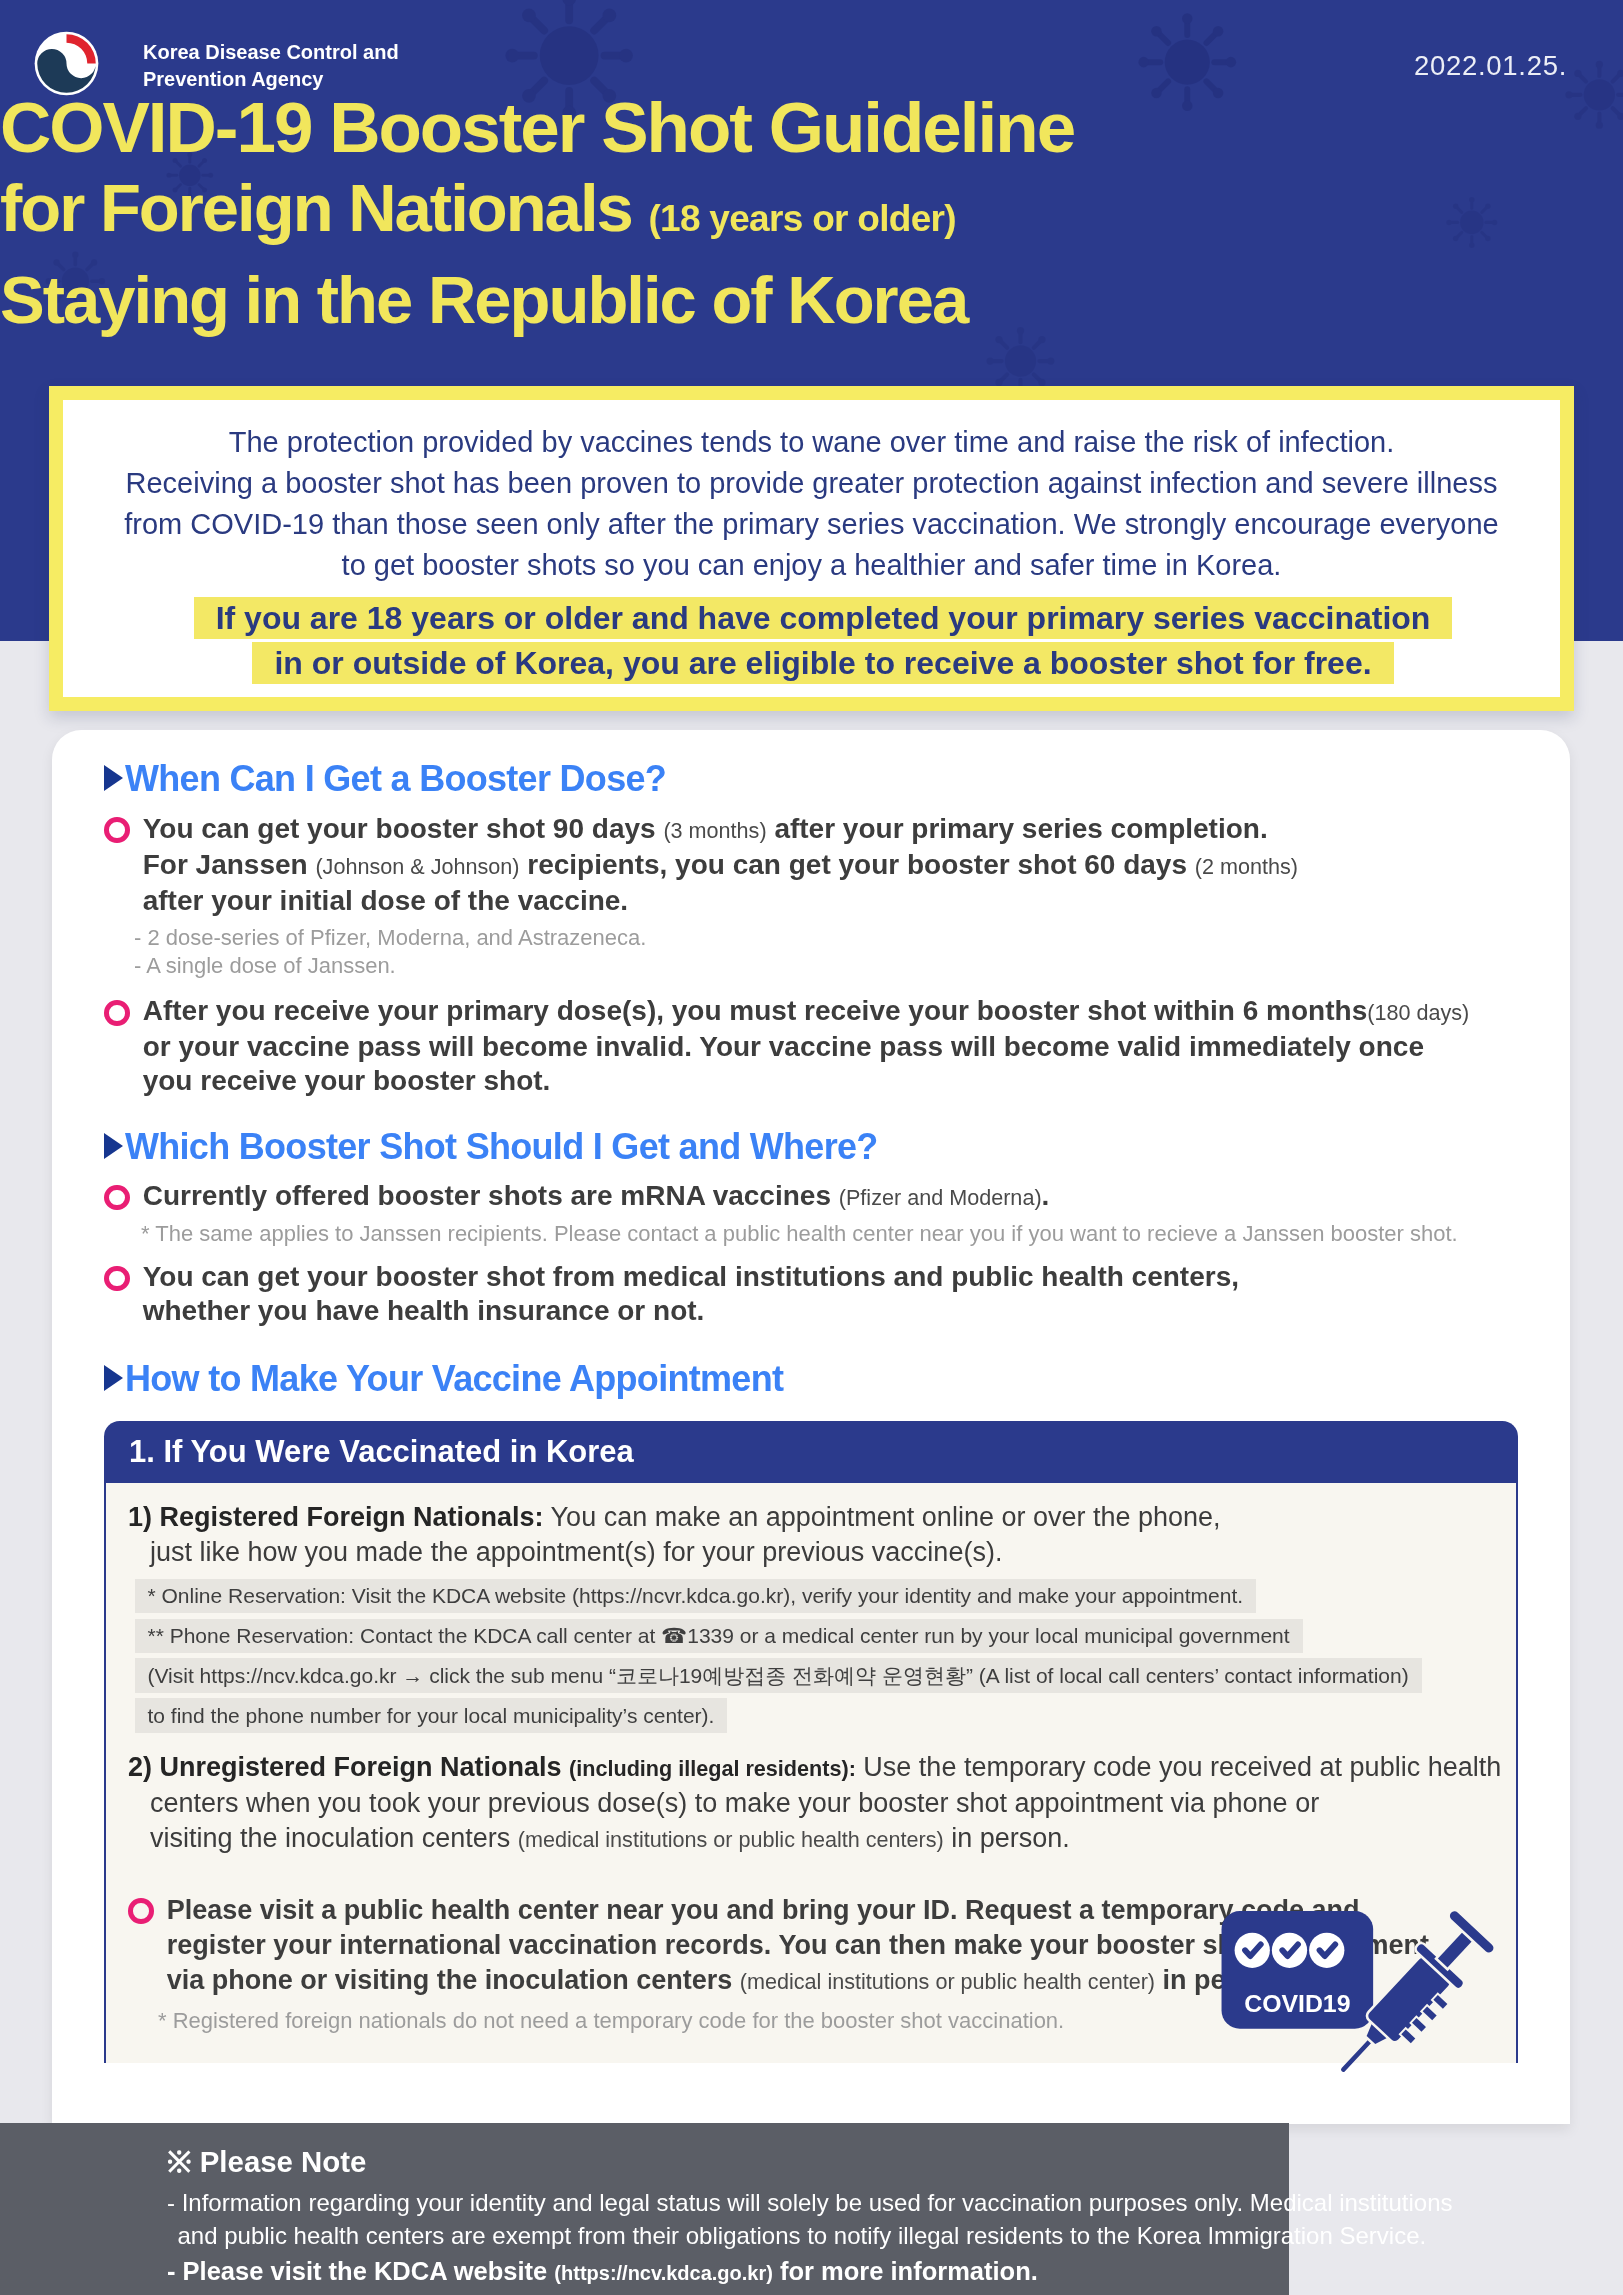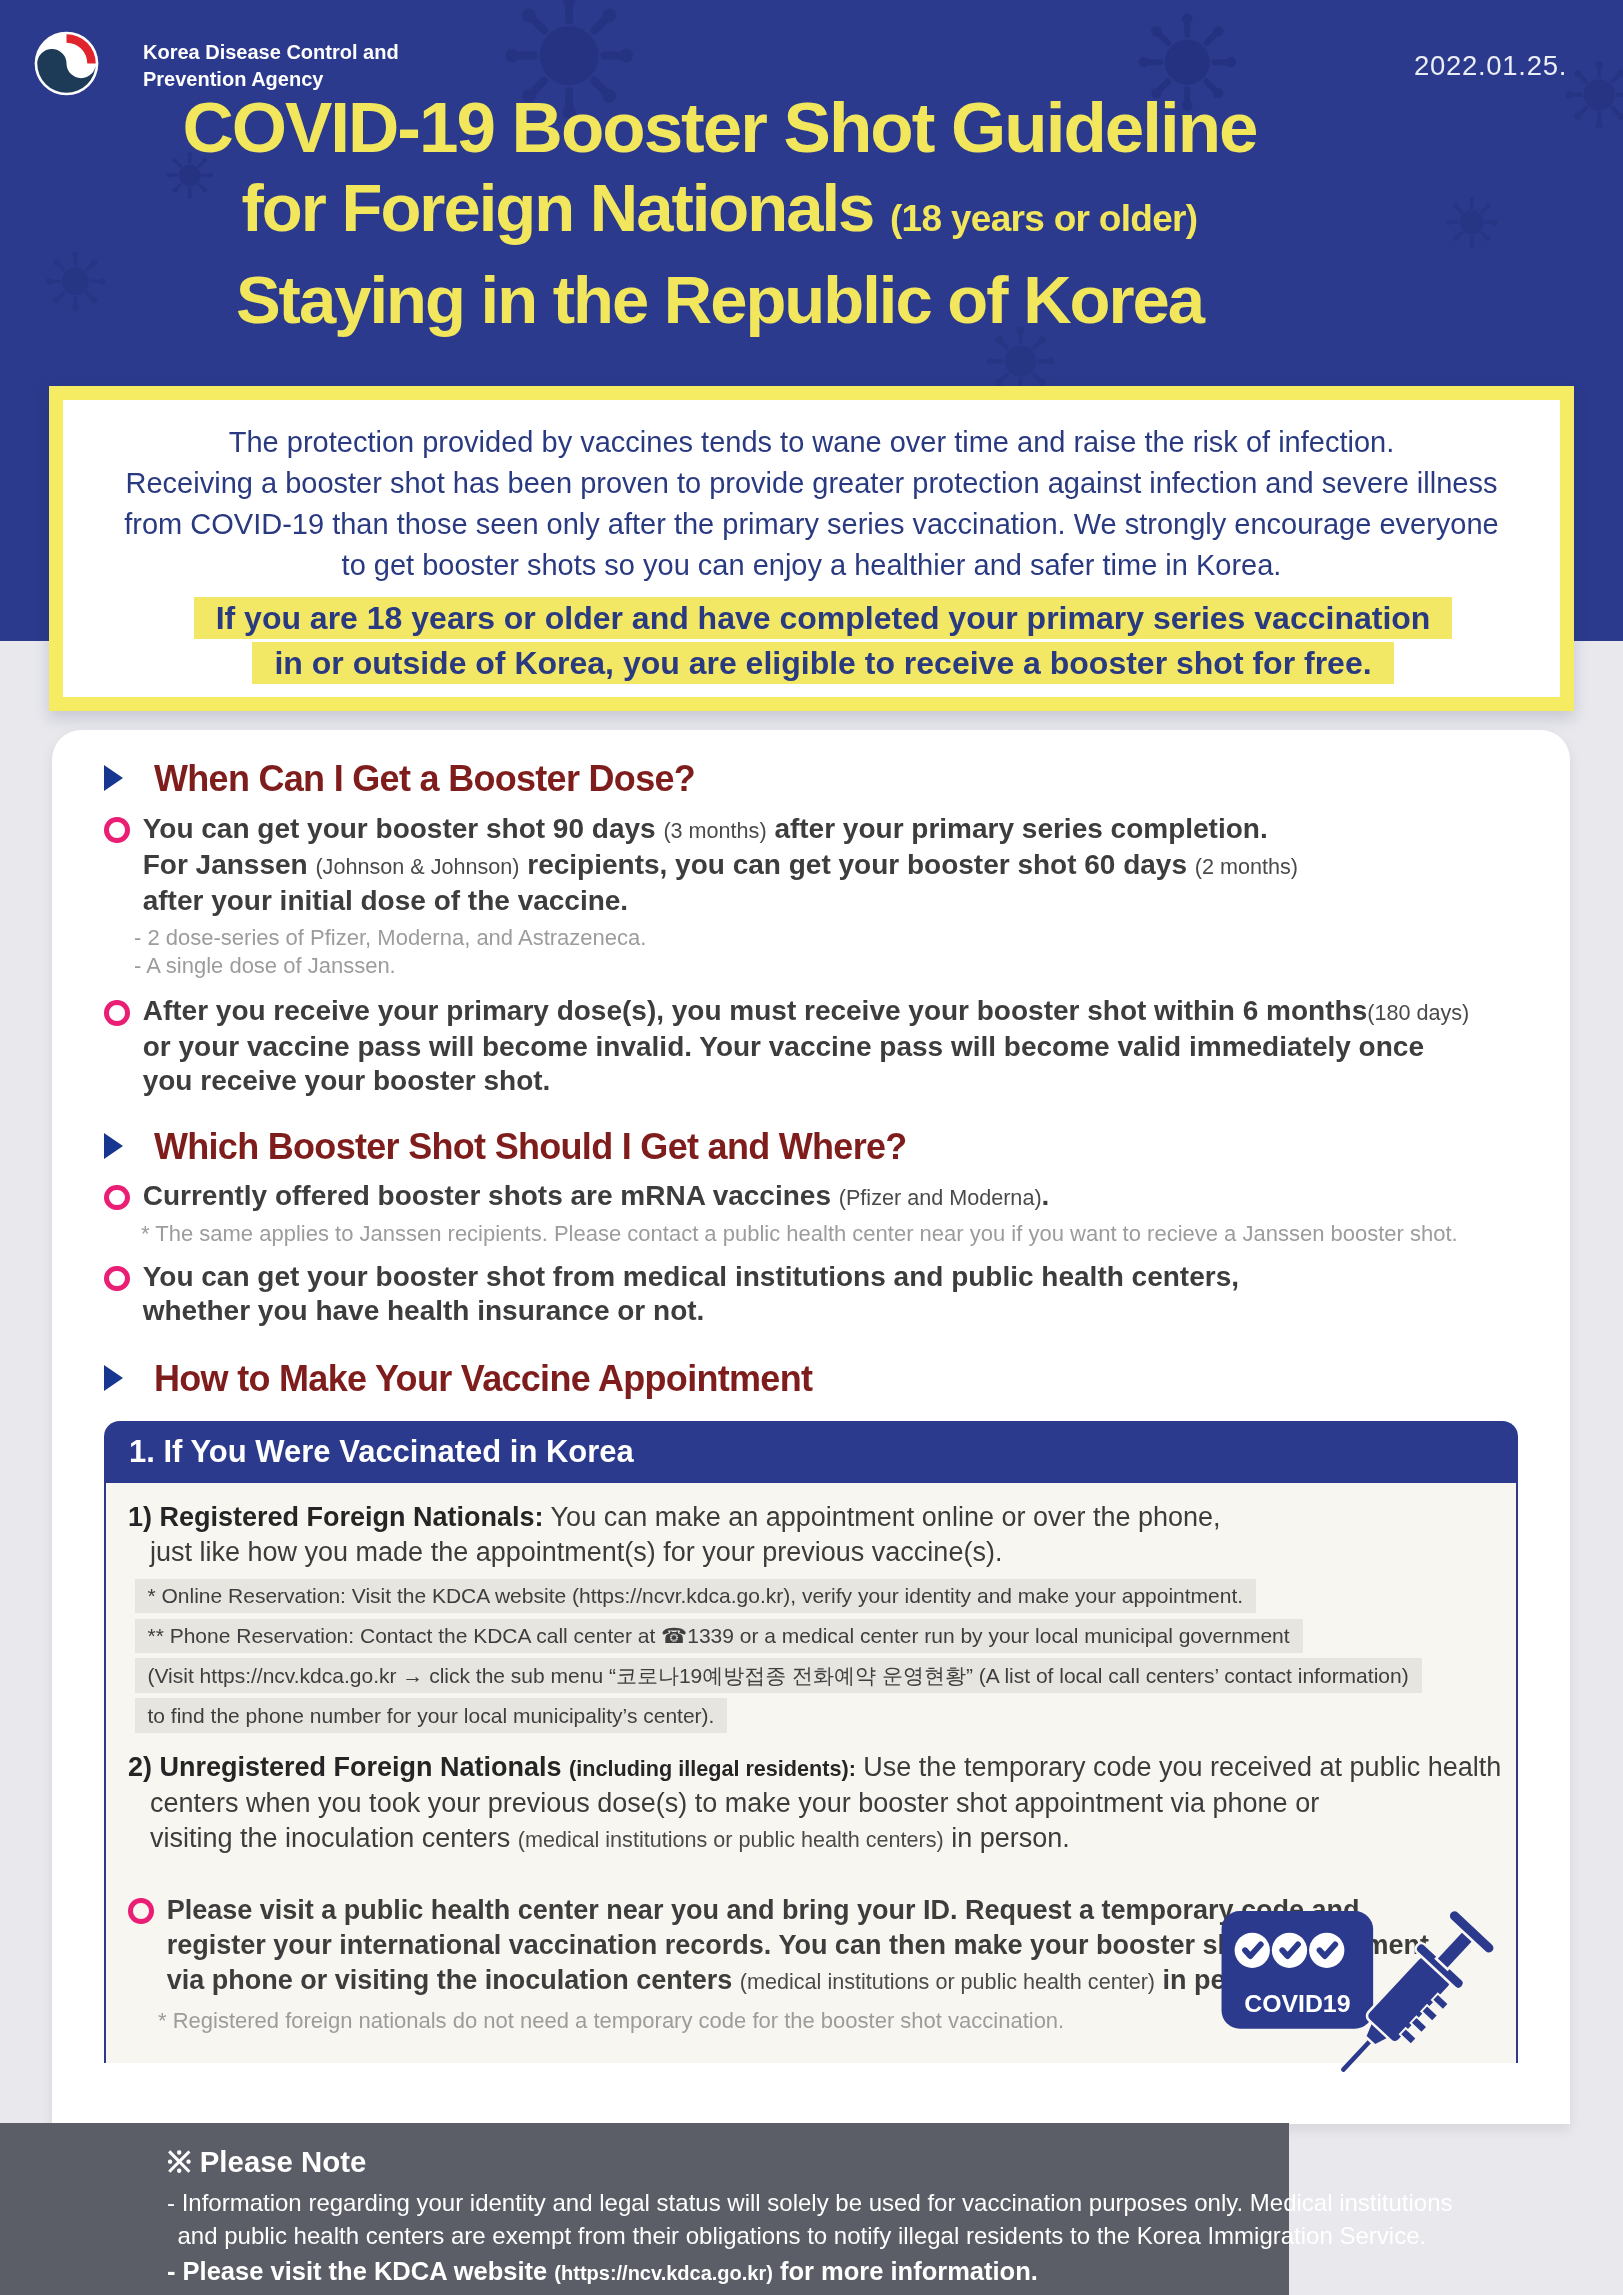--- a/index.html
+++ b/index.html
@@ -4,36 +4,36 @@
 <style>
   html,body{margin:0;padding:0;background:#cfcfd4;}
   .page{position:relative;width:1623px;height:2295px;overflow:hidden;
         font-family:"Liberation Sans",sans-serif;background:#e8e8ed;}
   
   .navybg{position:absolute;left:0;top:0;width:1623px;height:641px;background:#2b3a8c;}
   .virusart{position:absolute;left:0;top:0;}
   .logo{position:absolute;left:34px;top:31px;width:65px;height:65px;}
   .agency{position:absolute;left:143px;top:39px;color:#ffffff;font-size:20px;line-height:27px;font-weight:bold;letter-spacing:0;}
   .date{position:absolute;right:56px;top:50px;color:#eceef6;font-size:27.5px;letter-spacing:0.7px;}
-  .titlewrap{position:absolute;left:0;top:89px;width:1439px;text-align:center;color:#f1e65c;font-weight:bold;letter-spacing:-2px;}
+  .titlewrap{position:absolute;left:0;top:89px;width:1439px;text-align:left;color:#f1e65c;font-weight:bold;letter-spacing:-2px;}
   .t1{font-size:71px;line-height:77px;}
   .t2{font-size:67px;line-height:73px;margin-top:5.2px;}
   .t2s{font-size:37px;letter-spacing:-0.7px;}
   .t3{font-size:67px;line-height:73px;margin-top:7.9px;}
   
   .introbox{position:absolute;left:49px;top:386px;width:1525px;height:325px;box-sizing:border-box;
             background:#ffffff;border:14.4px solid #f6ec63;box-shadow:0 6.5px 14.4px rgba(40,50,90,.18);}
   .intro-par{margin-top:22px;text-align:center;color:#2a3a80;font-size:29px;line-height:41px;}
   .hl-wrap{display:flex;flex-direction:column;align-items:center;gap:3.9px;margin-top:10.5px;padding-left:23px;}
   .hl{background:#f3e865;color:#2a3a80;font-weight:bold;font-size:32px;line-height:42px;padding:0 22px;white-space:nowrap;}
   
   .card{position:absolute;left:52px;top:730px;width:1518px;height:1394px;background:#ffffff;
         border-radius:29.4px 29.4px 0 0;box-shadow:0 5.2px 13px rgba(0,0,0,.08);box-sizing:border-box;
         padding:27.5px 52px 0 52px;}
-  .h{display:flex;align-items:center;gap:31px;color:#7f1d1d;font-size:36px;line-height:41px;font-weight:bold;letter-spacing:-0.7px;}
+  .h{display:flex;align-items:center;gap:2px;color:#3b82f6;font-size:36px;line-height:41px;font-weight:bold;letter-spacing:-0.7px;}
   .tri{width:0;height:0;border-left:19.6px solid #16368f;border-top:13px solid transparent;border-bottom:13px solid transparent;flex:none;}
   .b{display:flex;gap:13px;}
   .ring{flex:none;width:15.7px;height:15.7px;border:5.9px solid #e91e74;border-radius:50%;margin-top:5.9px;}
   .bt{font-size:28px;line-height:34px;color:#3d3d3d;font-weight:bold;}
   .ln{white-space:nowrap;}
   .sm{font-size:21.6px;font-weight:normal;color:#4a4a4a;}
   .note{font-size:22px;line-height:28px;color:#9c9c9c;margin-left:30px;white-space:nowrap;}
   
   .boxhdr1{margin-top:22px;background:#2b3a8c;color:#ffffff;font-size:31px;font-weight:bold;
            border-radius:15.7px 15.7px 0 0;padding:13px 25px;}

